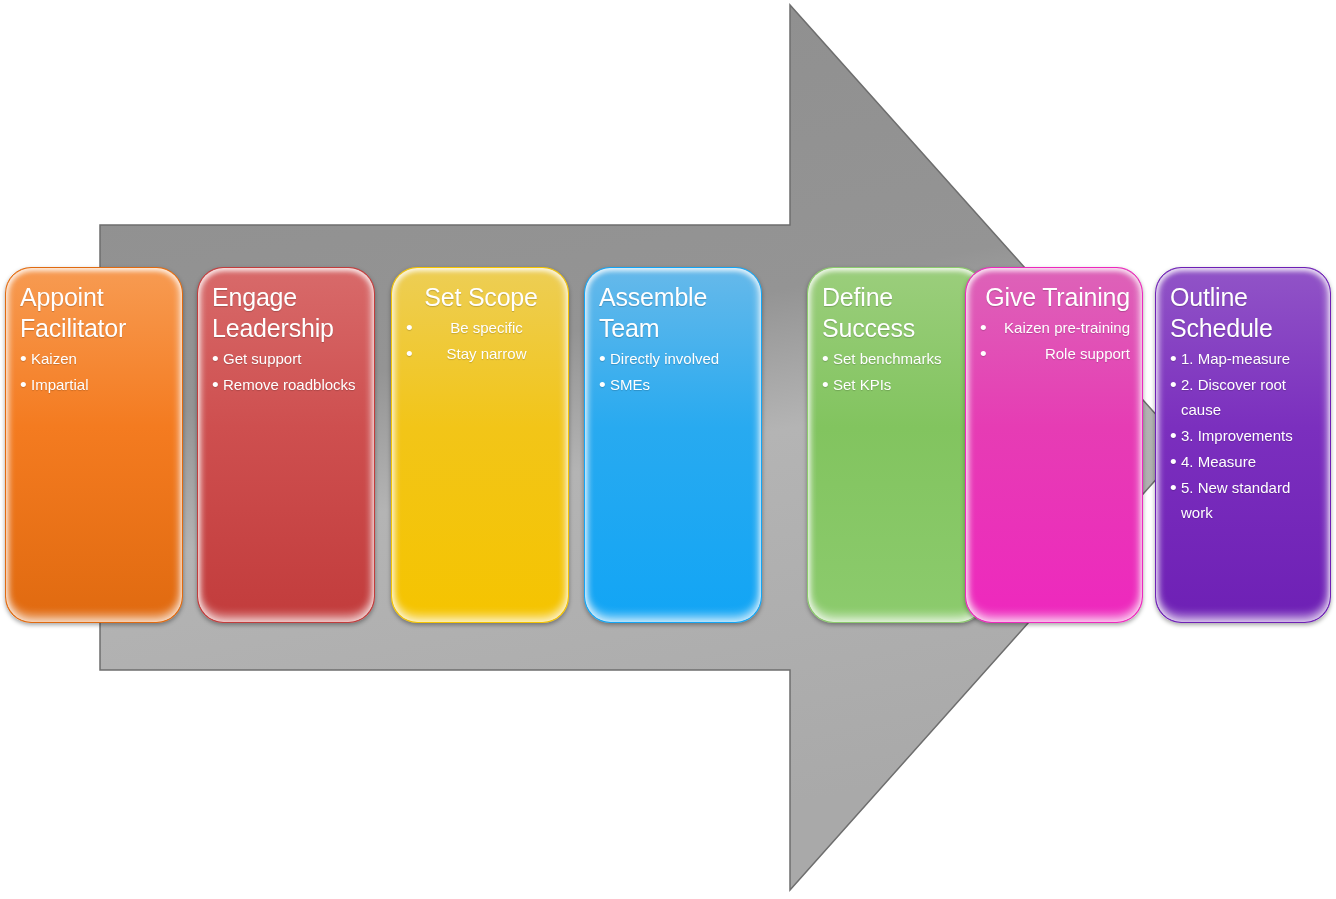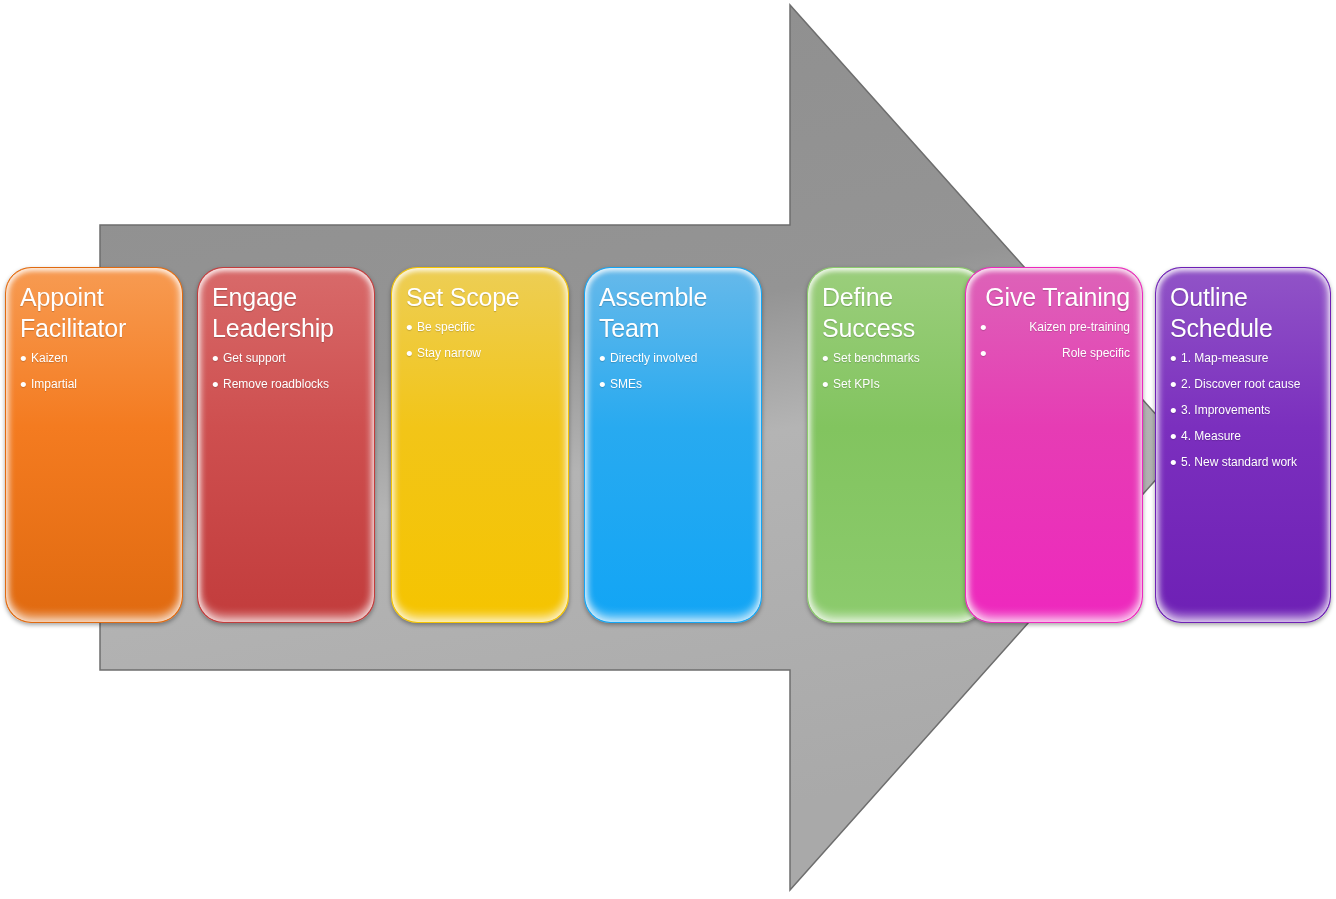--- a/index.html
+++ b/index.html
@@ -67,21 +67,21 @@
     color: #ffffff;
     text-shadow: 0 1px 1px rgba(0,0,0,0.20);
   }
   .step-bullets {
     list-style: none;
     margin: 0;
     padding: 0;
   }
   .step-bullets li {
     position: relative;
-    font-size: 12px;
+    font-size: 15px;
     line-height: 25px;
     padding-left: 11px;
     margin: 0 0 1px 0;
     color: #ffffff;
     text-shadow: 0 1px 1px rgba(0,0,0,0.18);
   }
   .step-bullets li::before {
     content: "\2022";
     position: absolute;
     left: 0;
@@ -120,21 +120,21 @@
   <div class="step-box" id="box-1" style="left: 197px; width: 178px; background: linear-gradient(rgb(216, 106, 106) 0%, rgb(206, 79, 79) 45%, rgb(194, 60, 60) 100%); border: 1px solid rgb(194, 60, 60);">
     <div class="step-inner">
       <div class="step-title">Engage Leadership</div>
       <ul class="step-bullets">
         <li>Get support</li>
         <li>Remove roadblocks</li>
       </ul>
     </div>
   </div>
 
-  <div class="step-box" id="box-2" style="left: 391px; width: 178px; background: linear-gradient(rgb(237, 206, 85) 0%, rgb(242, 197, 24) 45%, rgb(245, 196, 0) 100%); border: 1px solid rgb(245, 196, 0);">
+  <div class="step-box" id="box-2" style="left: 391px; width: 178px; background: linear-gradient(rgb(237, 206, 85) 0%, rgb(242, 197, 24) 45%, rgb(245, 196, 0) 100%); border: 1px solid rgb(245, 196, 0); text-align: center;">
     <div class="step-inner">
       <div class="step-title">Set Scope</div>
       <ul class="step-bullets">
         <li>Be specific</li>
         <li>Stay narrow</li>
       </ul>
     </div>
   </div>
 
   <div class="step-box" id="box-3" style="left: 584px; width: 178px; background: linear-gradient(rgb(102, 185, 234) 0%, rgb(40, 170, 240) 45%, rgb(18, 165, 245) 100%); border: 1px solid rgb(18, 165, 245);">
@@ -155,21 +155,21 @@
         <li>Set KPIs</li>
       </ul>
     </div>
   </div>
 
   <div class="step-box" id="box-5" style="left: 965px; width: 178px; background: linear-gradient(rgb(221, 99, 184) 0%, rgb(230, 60, 180) 45%, rgb(238, 40, 190) 100%); border: 1px solid rgb(238, 40, 190); text-align: right;">
     <div class="step-inner">
       <div class="step-title">Give Training</div>
       <ul class="step-bullets">
         <li>Kaizen pre-training</li>
-        <li>Role specific</li>
+        <li>Role support</li>
       </ul>
     </div>
   </div>
 
   <div class="step-box" id="box-6" style="left: 1155px; width: 176px; background: linear-gradient(rgb(145, 84, 199) 0%, rgb(123, 47, 190) 45%, rgb(110, 32, 181) 100%); border: 1px solid rgb(110, 32, 181);">
     <div class="step-inner">
       <div class="step-title">Outline Schedule</div>
       <ul class="step-bullets">
         <li>1. Map-measure</li>
         <li>2. Discover root cause</li>

